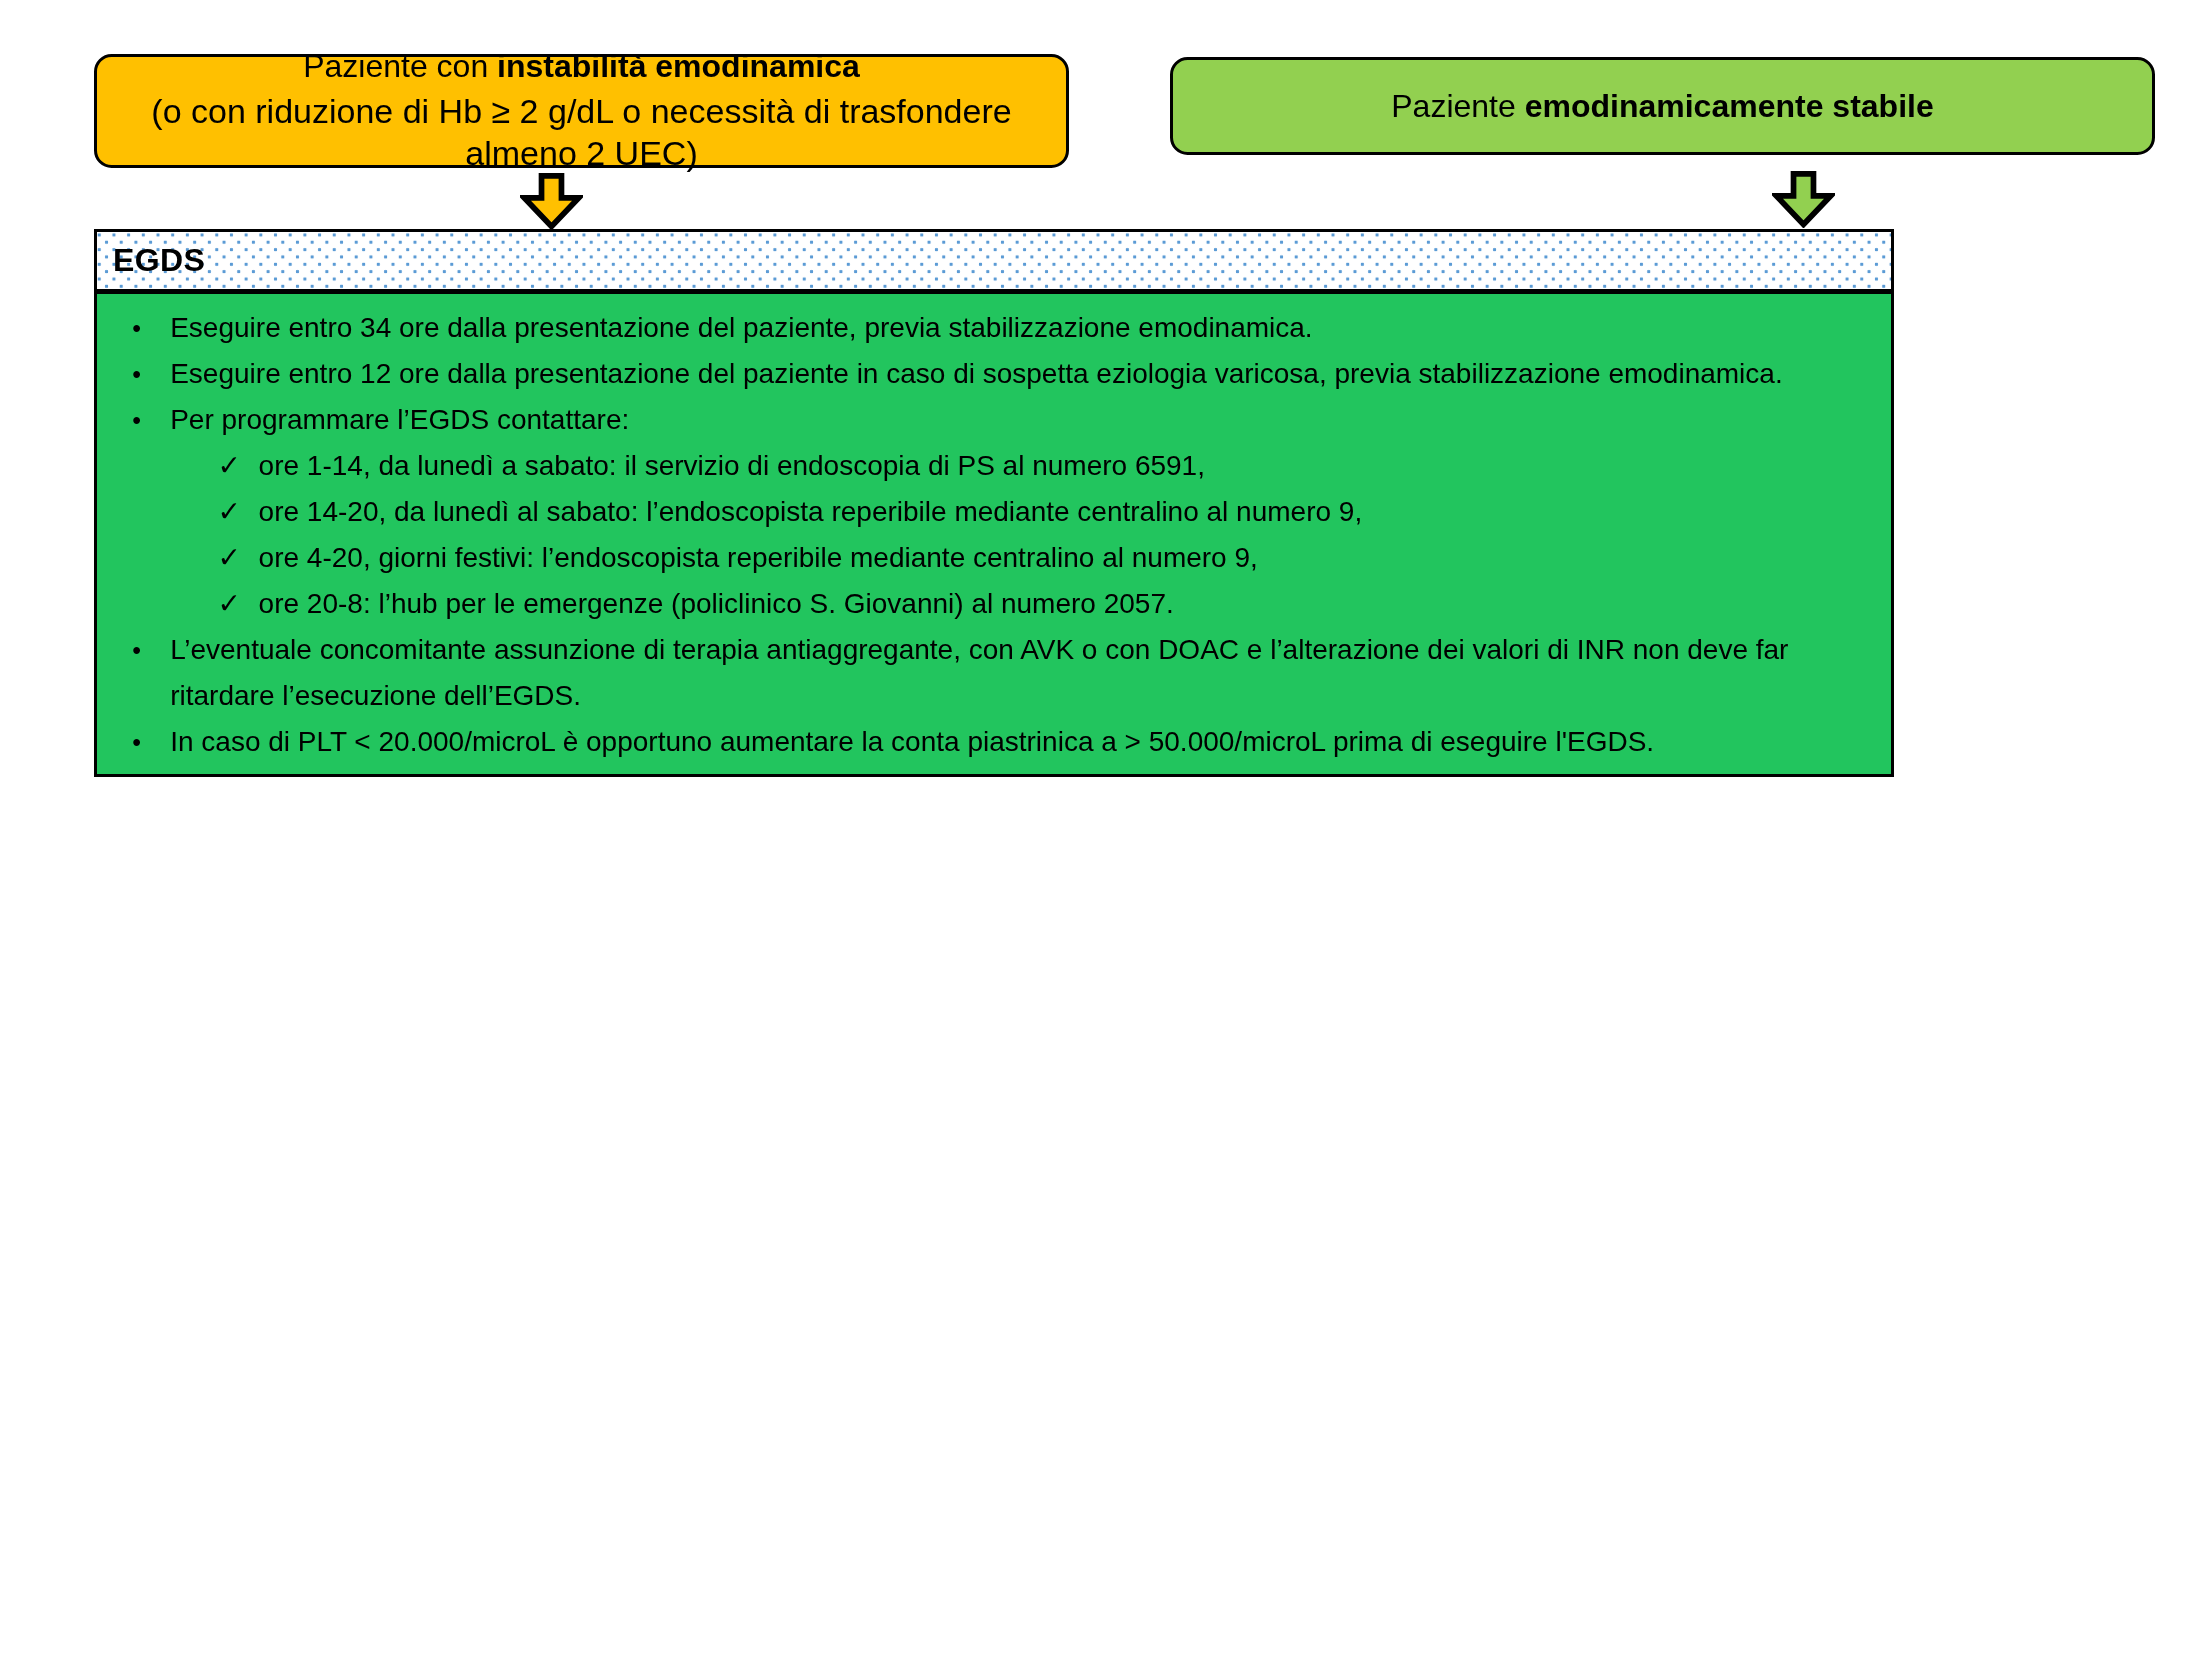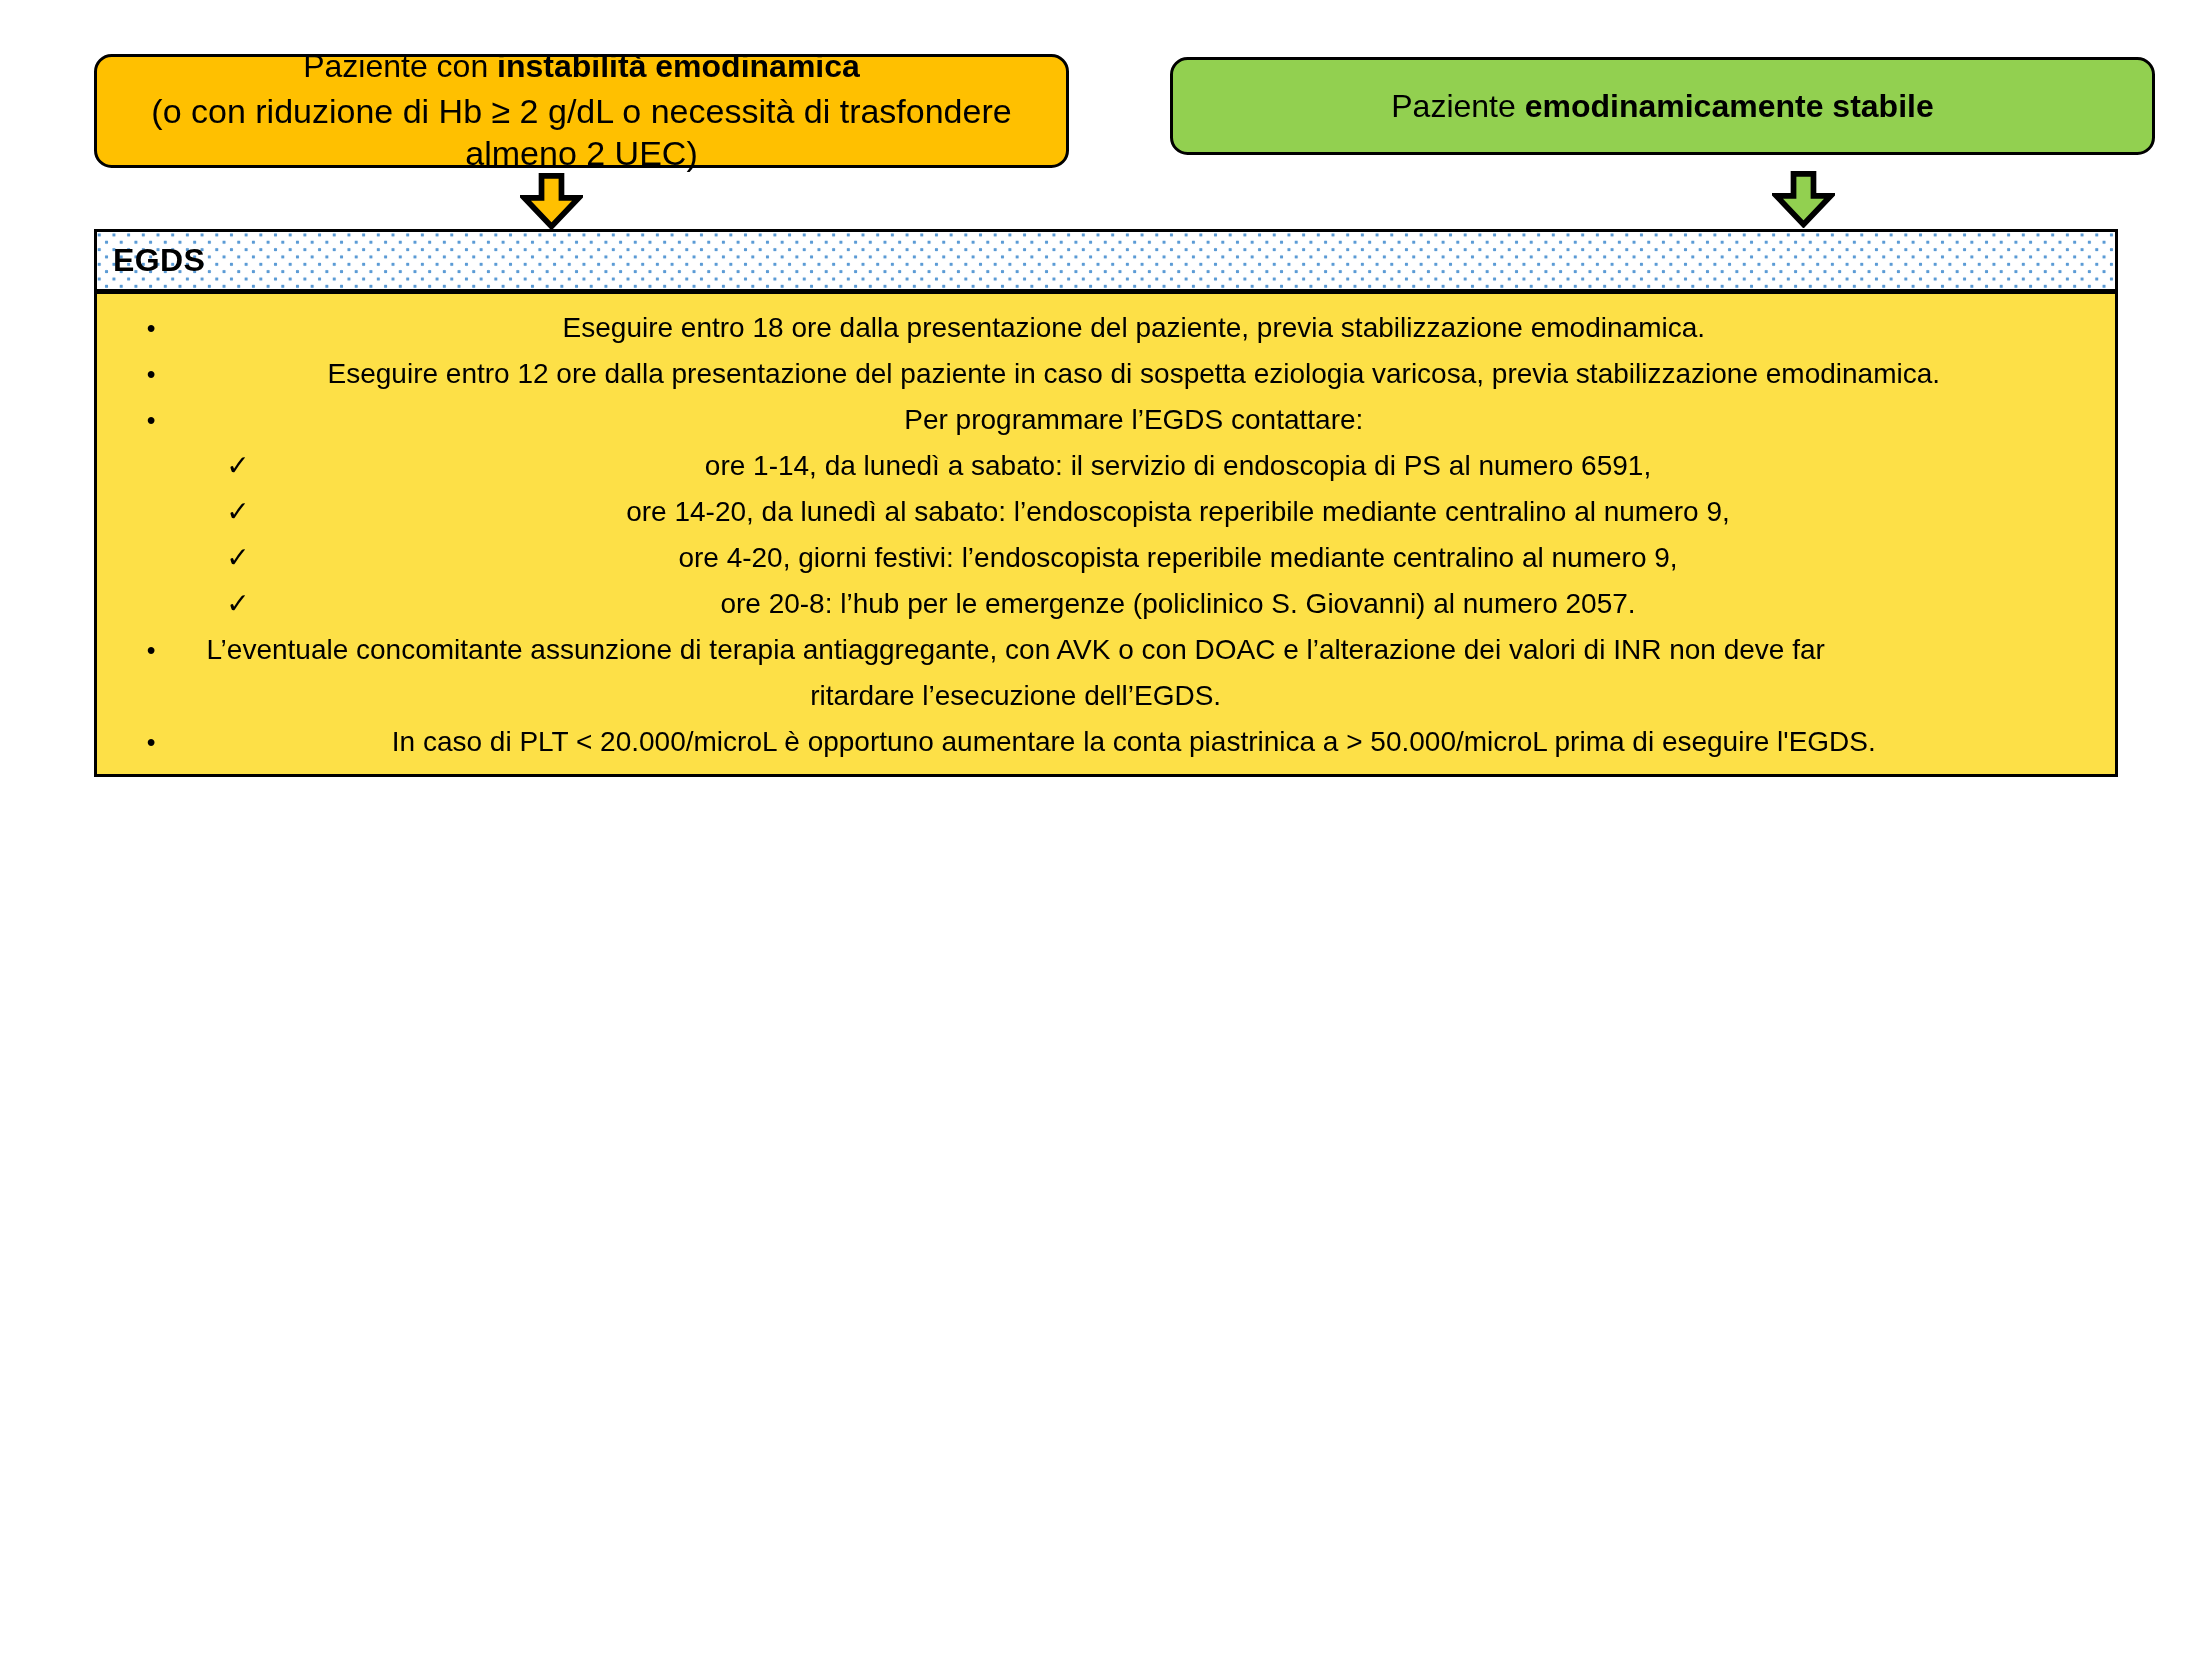--- a/index.html
+++ b/index.html
@@ -16,22 +16,22 @@
   .box-title    { font-size:32px; font-weight:400; line-height:1.2; }
   .box-title b  { font-weight:700; }
   .box-subtitle { font-size:34px; font-weight:400; line-height:1.25; margin-top:4.4px; }
 
   
   .arrow { position:absolute; width:63px; height:57px; }
   .arrow-left  { left:520px;  top:173px; }
   .arrow-right { left:1772px; top:171px; }
 
   
-  .panel { position:absolute; left:94px; top:229px; width:2024px;
-           border:3.7px solid #000; background:#fde047;text-align:center; }
+  .panel { position:absolute; left:94px; top:229px; width:1800px;
+           border:3.7px solid #000; background:#22c55e; }
   .panel-header { height:62px; border-bottom:5.1px solid #000;
                   display:flex; align-items:center; padding-left:16px;
                   background-color:#ffffff;
                   background-image:
                     radial-gradient(circle, #5B9BD5 1.5px, rgba(255,255,255,0) 2px),
                     radial-gradient(circle, #5B9BD5 1.5px, rgba(255,255,255,0) 2px);
                   background-size:14.7px 14.7px;
                   background-position:2.2px 2.9px, 9.6px 10.3px; }
   .panel-header-text { font-size:32px; font-weight:700; letter-spacing:0.4px; }
   .panel-body { padding:11px 17.6px 8.8px 17.6px; font-size:28px; line-height:46px; }
@@ -67,21 +67,21 @@
   </svg>
 
   <div class="panel">
     <div class="panel-header">
       <span class="panel-header-text">EGDS</span>
     </div>
     <div class="panel-body">
 
       <div class="row bullet">
         <span class="marker">•</span>
-        <span class="row-text">Eseguire entro 18 ore dalla presentazione del paziente, previa stabilizzazione emodinamica.</span>
+        <span class="row-text">Eseguire entro 34 ore dalla presentazione del paziente, previa stabilizzazione emodinamica.</span>
       </div>
       <div class="row bullet">
         <span class="marker">•</span>
         <span class="row-text">Eseguire entro 12 ore dalla presentazione del paziente in caso di sospetta eziologia varicosa, previa stabilizzazione emodinamica.</span>
       </div>
       <div class="row bullet">
         <span class="marker">•</span>
         <span class="row-text">Per programmare l’EGDS contattare:</span>
       </div>
       <div class="row check">

